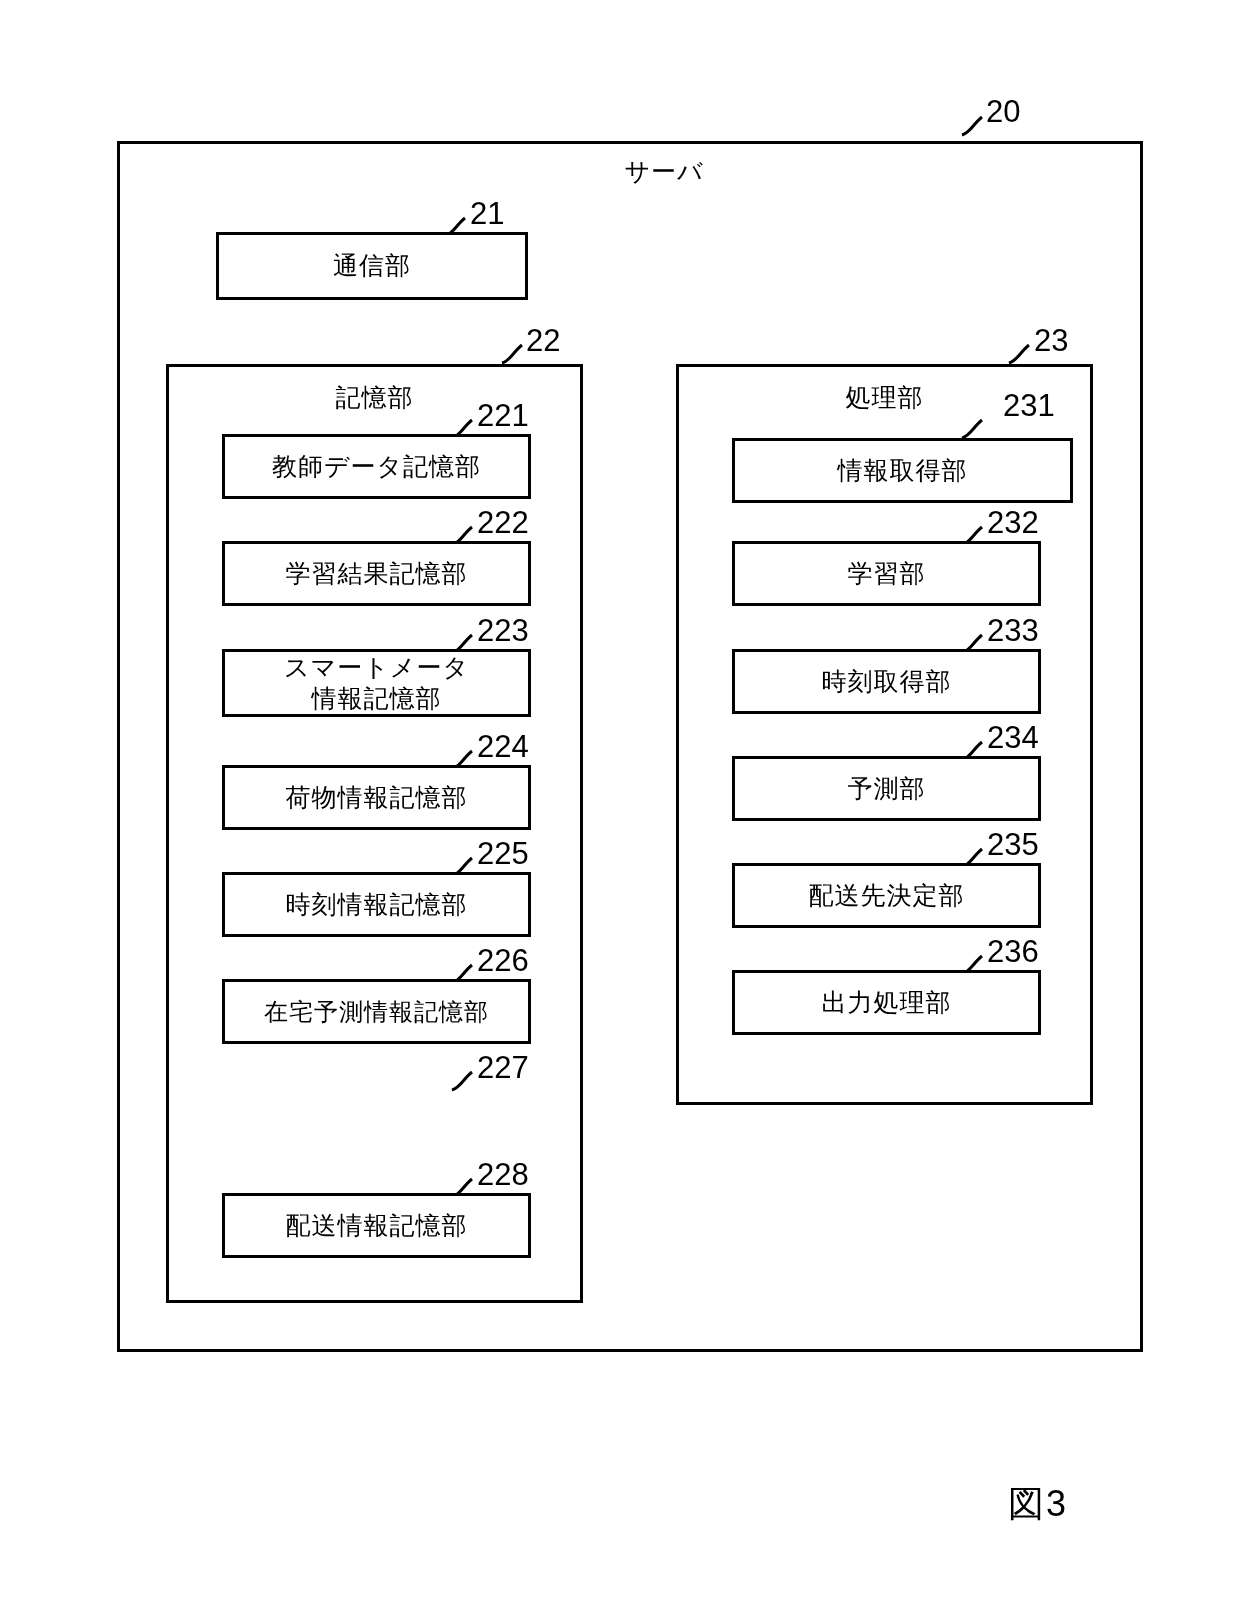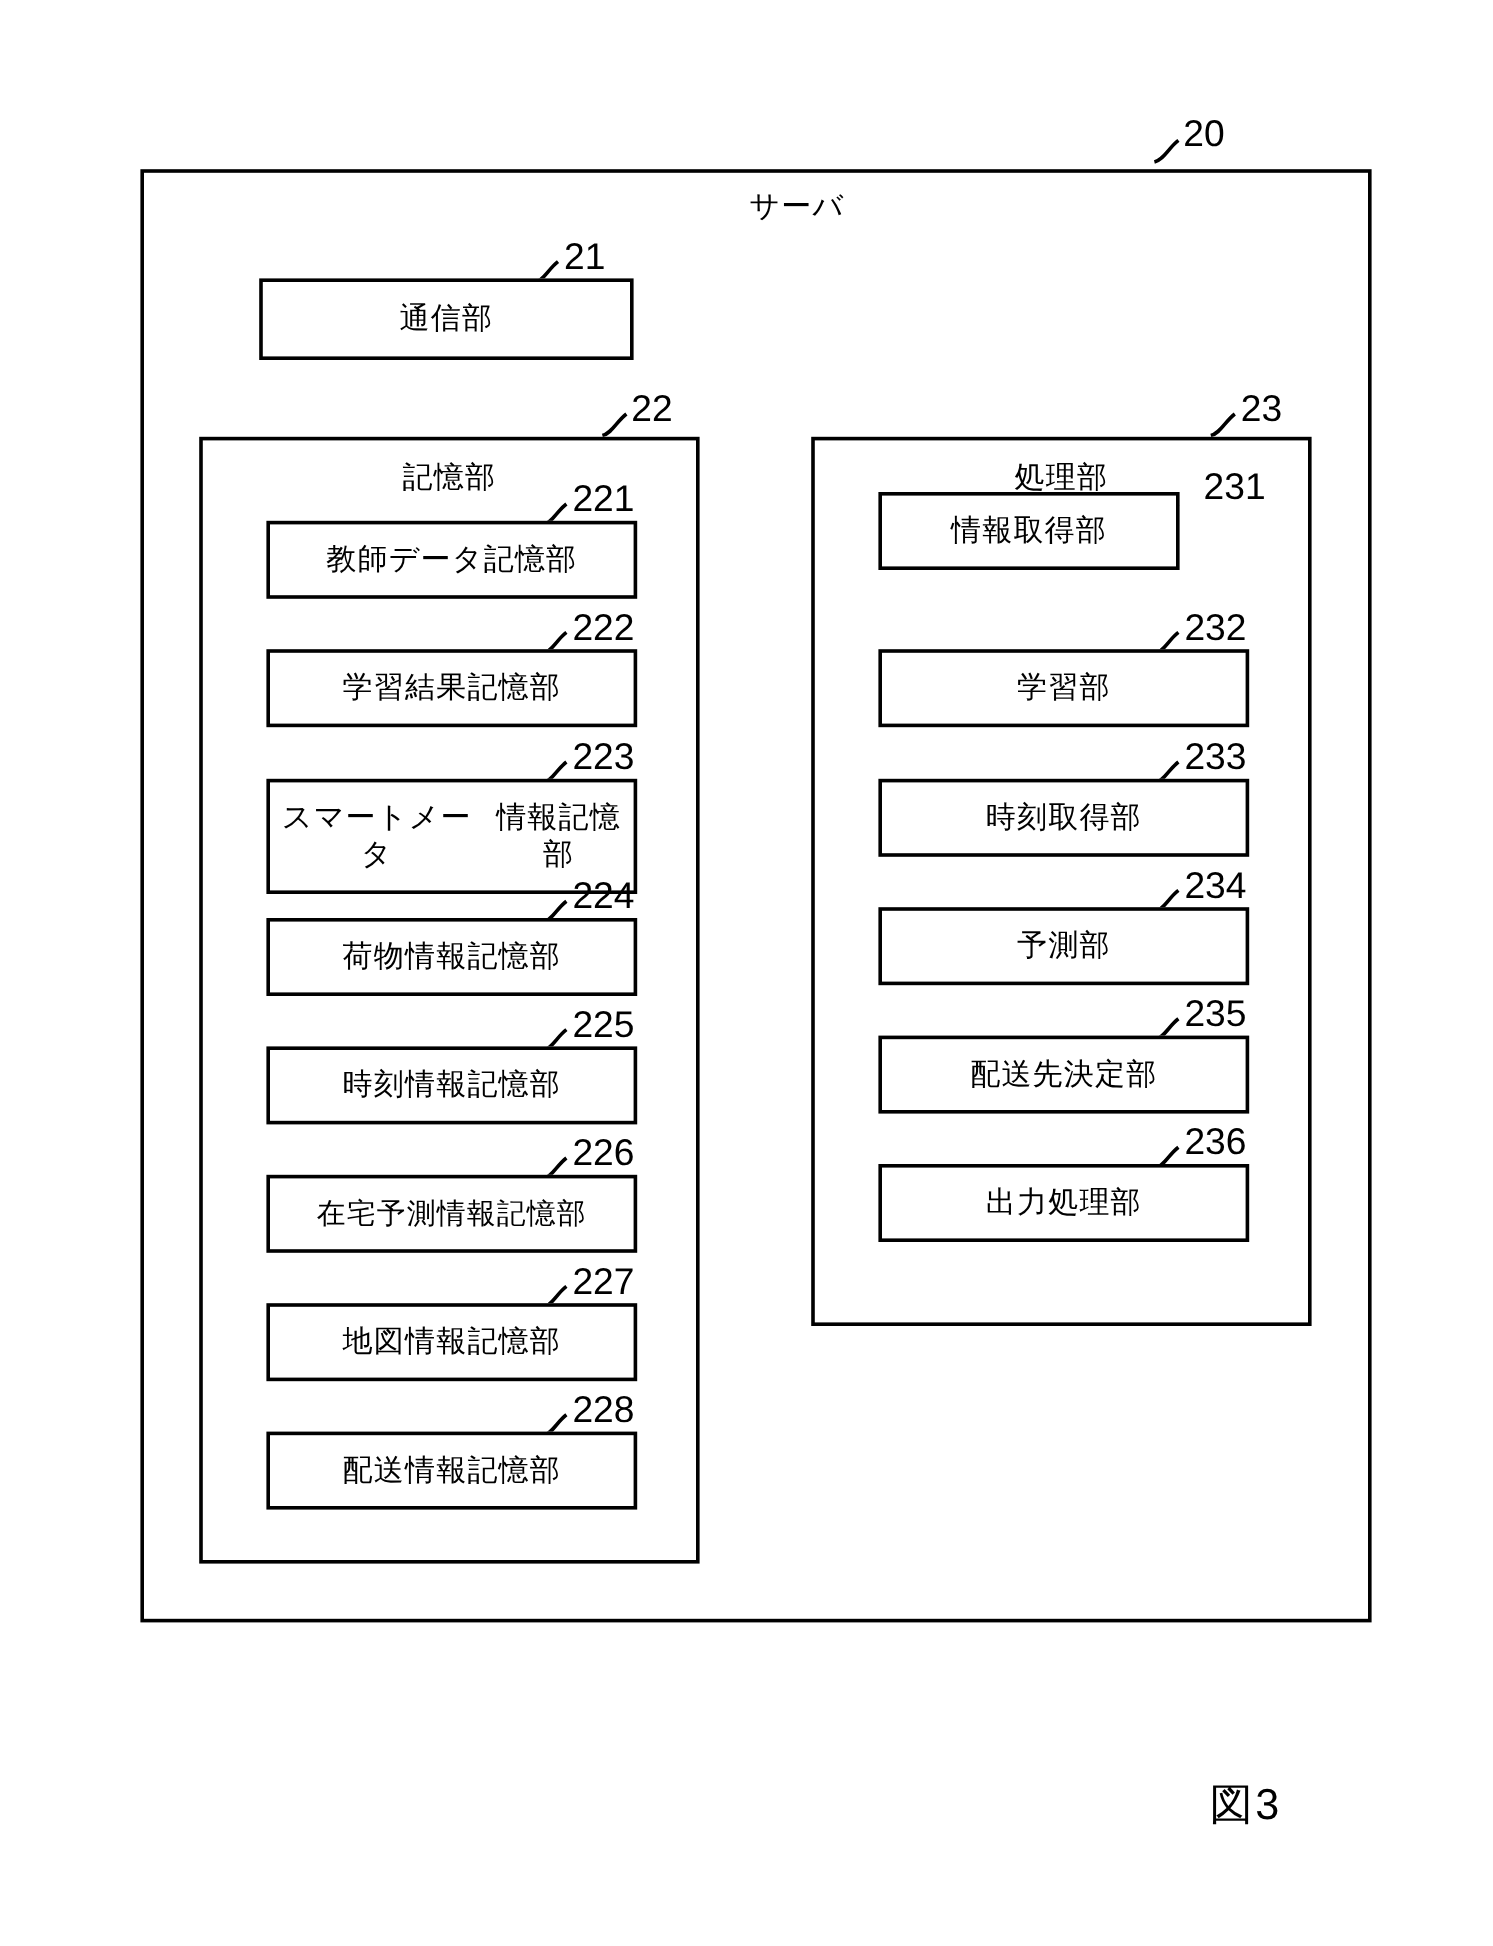--- a/index.html
+++ b/index.html
@@ -130,21 +130,21 @@
   <div class="inner-box" style="left:222px; top:541px; width:309px; height:65px;">
     <span>学習結果記憶部</span>
   </div>
 
   <div class="tick" style="left:450px; top:625px; width:40px; height:30px;">
     <svg width="40" height="30" viewBox="0 0 40 30">
       <path d="M2,28 C10,26 14,16 22,10" stroke="#000" stroke-width="3" fill="none"></path>
     </svg>
   </div>
   <div class="ref" style="left:477px; top:613px;">223</div>
-  <div class="inner-box" style="left:222px; top:649px; width:309px; height:96px; flex-direction:row;">
+  <div class="inner-box" style="left:222px; top:649px; width:309px; height:68px; flex-direction:column;">
     <span>スマートメータ</span>
     <span>情報記憶部</span>
   </div>
 
   <div class="tick" style="left:450px; top:741px; width:40px; height:30px;">
     <svg width="40" height="30" viewBox="0 0 40 30">
       <path d="M2,28 C10,26 14,16 22,10" stroke="#000" stroke-width="3" fill="none"></path>
     </svg>
   </div>
   <div class="ref" style="left:477px; top:729px;">224</div>
@@ -171,23 +171,20 @@
   <div class="inner-box" style="left:222px; top:979px; width:309px; height:65px; font-size:24px;">
     <span>在宅予測情報記憶部</span>
   </div>
 
   <div class="tick" style="left:450px; top:1062px; width:40px; height:30px;">
     <svg width="40" height="30" viewBox="0 0 40 30">
       <path d="M2,28 C10,26 14,16 22,10" stroke="#000" stroke-width="3" fill="none"></path>
     </svg>
   </div>
   <div class="ref" style="left:477px; top:1050px;">227</div>
-  <div class="inner-box" style="left:222px; top:1086px; width:309px; height:65px;">
-    <span>地図情報記憶部</span>
-  </div>
 
   <div class="tick" style="left:450px; top:1169px; width:40px; height:30px;">
     <svg width="40" height="30" viewBox="0 0 40 30">
       <path d="M2,28 C10,26 14,16 22,10" stroke="#000" stroke-width="3" fill="none"></path>
     </svg>
   </div>
   <div class="ref" style="left:477px; top:1157px;">228</div>
   <div class="inner-box" style="left:222px; top:1193px; width:309px; height:65px;">
     <span>配送情報記憶部</span>
   </div>
@@ -200,21 +197,21 @@
   <div class="ref" style="left:1034px; top:323px;">23</div>
   <div class="box" style="left:676px; top:364px; width:417px; height:741px;"></div>
   <div class="title-label" style="left:676px; top:381px; width:417px;">処理部</div>
 
   <div class="tick" style="left:960px; top:410px; width:40px; height:30px;">
     <svg width="40" height="30" viewBox="0 0 40 30">
       <path d="M2,28 C10,26 14,16 22,10" stroke="#000" stroke-width="3" fill="none"></path>
     </svg>
   </div>
   <div class="ref" style="left:987px; top:388px;margin-left:16px;">231</div>
-  <div class="inner-box" style="left:732px; top:410px; width:251px; height:65px;">
+  <div class="inner-box" style="left:732px; top:438px; width:341px; height:65px;">
     <span>情報取得部</span>
   </div>
 
   <div class="tick" style="left:960px; top:517px; width:40px; height:30px;">
     <svg width="40" height="30" viewBox="0 0 40 30">
       <path d="M2,28 C10,26 14,16 22,10" stroke="#000" stroke-width="3" fill="none"></path>
     </svg>
   </div>
   <div class="ref" style="left:987px; top:505px;">232</div>
   <div class="inner-box" style="left:732px; top:541px; width:309px; height:65px;">

